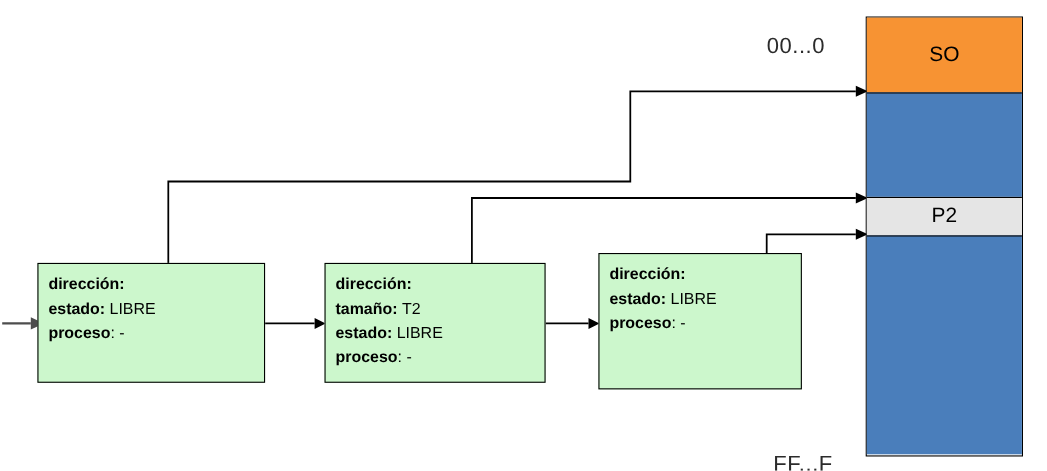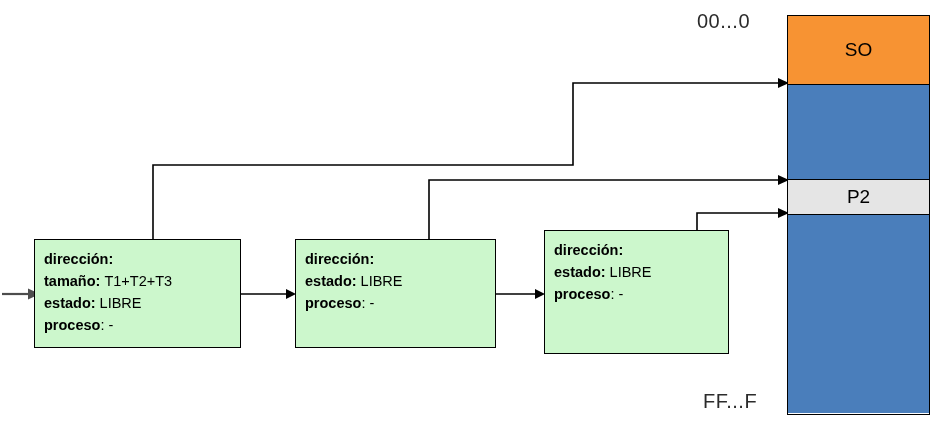--- a/index.html
+++ b/index.html
@@ -60,20 +60,21 @@
     border-top: 1.5px solid #000000;
   }
 
   
   .addr-label {
     position: absolute;
     font-size: 20px;
     color: #2b2b2b;
     letter-spacing: 0.5px;
     white-space: nowrap;
+    margin-top: 21px;
   }
 
   
   #connectors {
     position: absolute;
     left: 0;
     top: 0;
     width: 952px;
     height: 428px;
     pointer-events: none;
@@ -119,33 +120,33 @@
       <path d="M697,257 L697,213 L778,213"></path>
       <polygon class="head" points="778,208 789,213 778,218"></polygon>
     </g>
   </svg>
 
   <div class="desc-box" style="left:34px; top:239px; width:207px; height:109px;">
     <span class="desc-line">
       <span class="desc-key">dirección:</span><span class="desc-val"></span>
     </span>
     <span class="desc-line">
-      <span class="desc-key">tamaño:</span>&nbsp;<span class="desc-val">T1+T2+T3</span>
-    </span>
-    <span class="desc-line">
       <span class="desc-key">estado:</span>&nbsp;<span class="desc-val">LIBRE</span>
     </span>
     <span class="desc-line">
       <span class="desc-key">proceso</span><span class="desc-val">: -</span>
     </span>
   </div>
 
   <div class="desc-box" style="left:295px; top:239px; width:201px; height:109px;">
     <span class="desc-line">
       <span class="desc-key">dirección:</span><span class="desc-val"></span>
+    </span>
+    <span class="desc-line">
+      <span class="desc-key">tamaño:</span>&nbsp;<span class="desc-val">T2</span>
     </span>
     <span class="desc-line">
       <span class="desc-key">estado:</span>&nbsp;<span class="desc-val">LIBRE</span>
     </span>
     <span class="desc-line">
       <span class="desc-key">proceso</span><span class="desc-val">: -</span>
     </span>
   </div>
 
   <div class="desc-box" style="left:544px; top:230px; width:185px; height:124px;">

